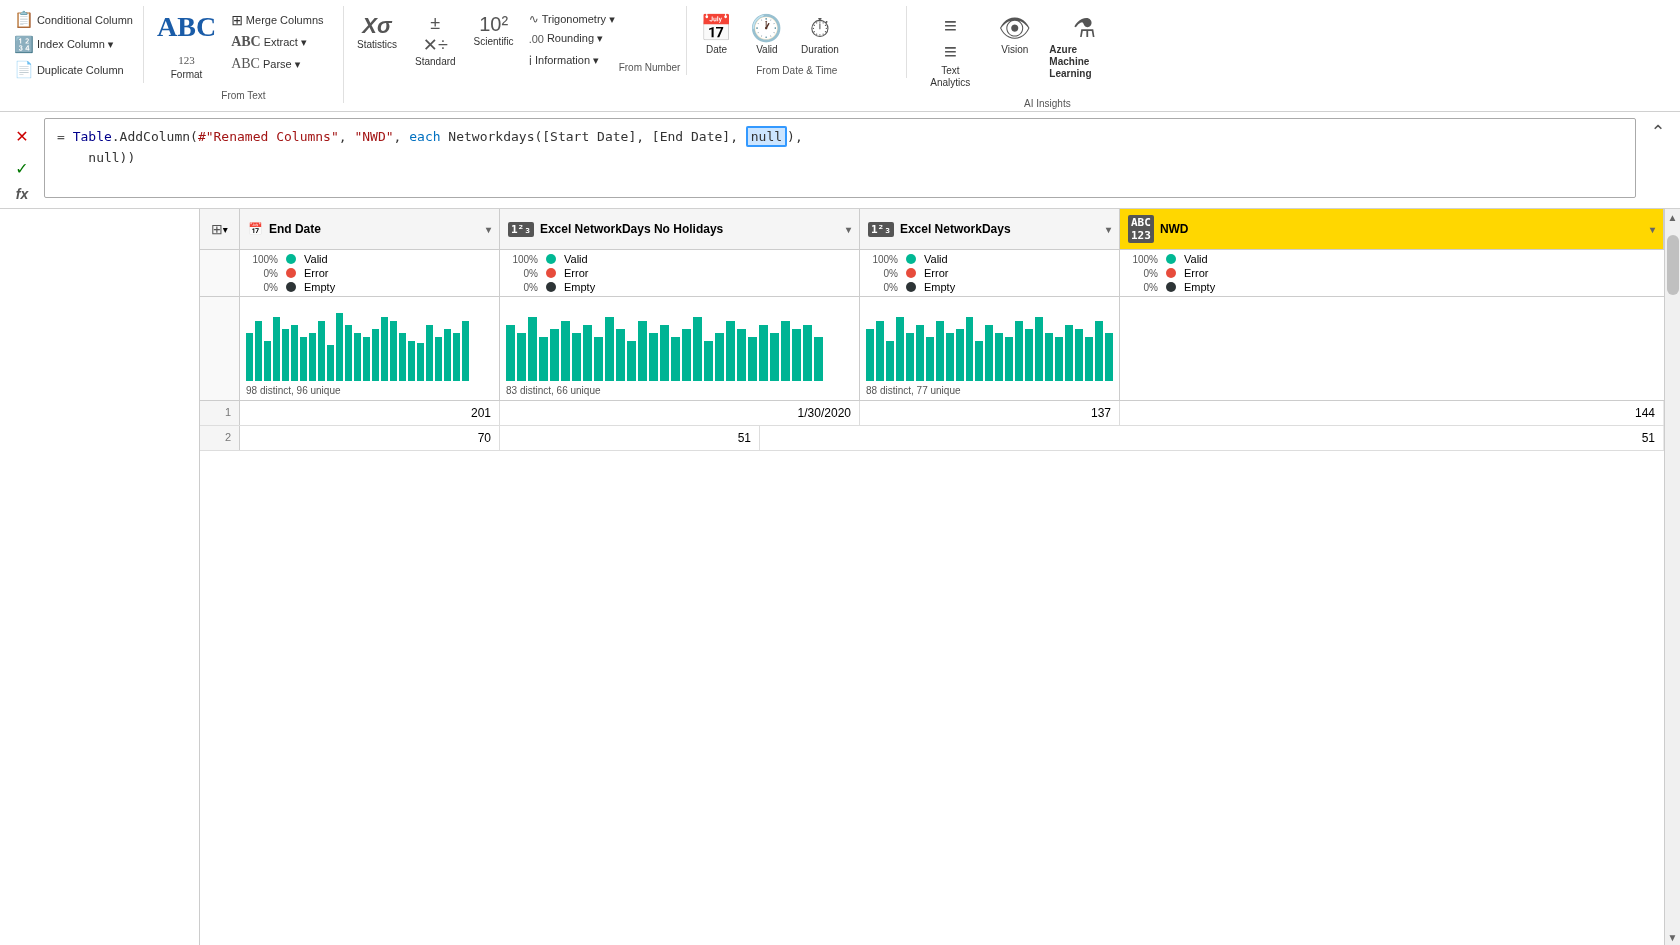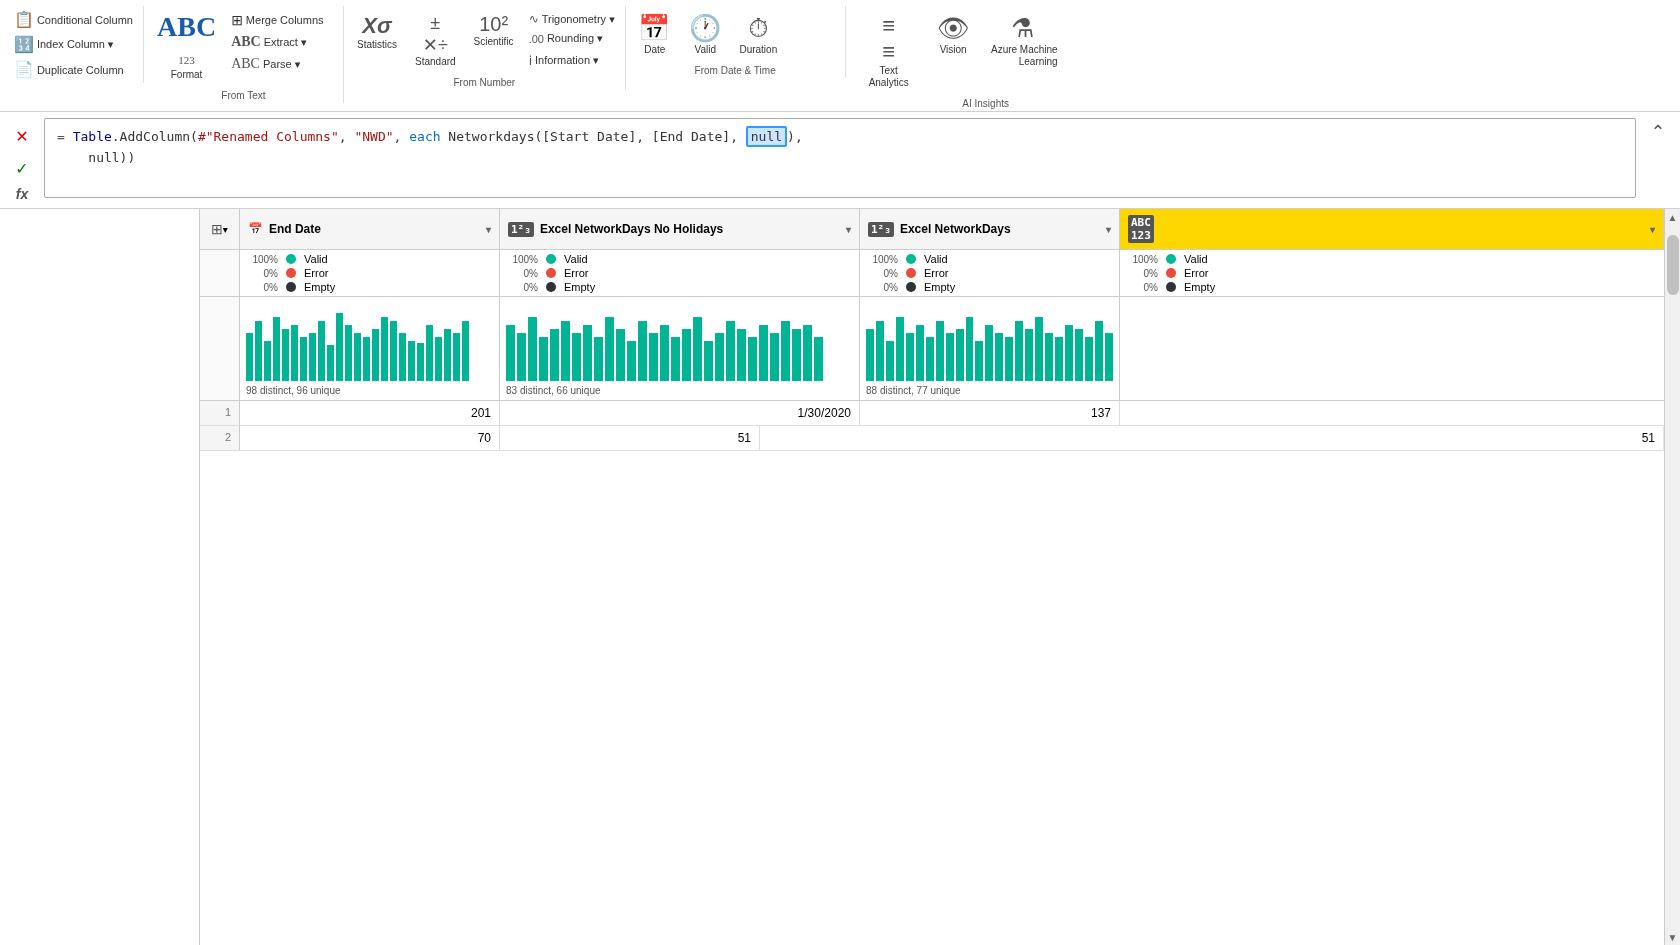--- a/index.html
+++ b/index.html
@@ -233,21 +233,21 @@
             </div>
             <div class="ribbon-btn-small">
               <span style="font-size:14px; font-family:serif; color:#555;">ABC</span>
               <span>Parse ▾</span>
             </div>
           </div>
         </div>
         <div class="ribbon-group-label">From Text</div>
       </div>
 
-      <div style="display:flex; flex-direction:column; border-right:1px solid #e0e0e0; padding: 2px 6px; min-width:260px;">
+      <div style="display:flex; flex-direction:row; border-right:1px solid #e0e0e0; padding: 2px 6px; min-width:260px;">
         <div style="display:flex; gap:4px; flex:1; align-items:flex-start;">
           <div class="ribbon-btn">
             <div style="font-size:22px; color:#555; font-style:italic; font-weight:bold;">Xσ</div>
             <div class="label">Statistics</div>
           </div>
           <div class="ribbon-btn">
             <div style="font-size:18px; color:#555;">±<br>✕÷</div>
             <div class="label">Standard</div>
           </div>
           <div class="ribbon-btn">
@@ -295,21 +295,21 @@
           <div class="ribbon-btn">
             <div style="font-size:22px; color:#555;">≡<br>≡</div>
             <div class="label" style="white-space:normal; text-align:center; max-width:60px;">Text Analytics</div>
           </div>
           <div class="ribbon-btn">
             <div style="font-size:26px; color:#555;">👁</div>
             <div class="label">Vision</div>
           </div>
           <div class="ribbon-btn">
             <div style="font-size:26px; color:#555;">⚗</div>
-            <div class="label" style="white-space:normal; text-align:right; max-width:70px;">Azure Machine Learning</div>
+            <div class="label" style="white-space:normal; text-align:left; max-width:70px;font-weight:bold;">Azure Machine Learning</div>
           </div>
         </div>
         <div class="ribbon-group-label">AI Insights</div>
       </div>
 
     </div>
   </div>
 
   <div class="formula-bar" style="align-items:flex-start; padding:6px 8px;">
     <div style="display:flex; flex-direction:column; align-items:center; gap:4px; padding-top:4px;">
@@ -350,20 +350,21 @@
         </div>
 
         <div class="col-header" style="width:260px; min-width:260px;">
           <span style="font-size:11px; background:#555; color:#fff; padding:1px 3px; border-radius:2px; font-family:monospace;">1²₃</span>
           <span style="flex:1; font-size:12px; font-weight:600;">Excel NetworkDays</span>
           <span style="font-size:10px; color:#666;">▾</span>
         </div>
 
         <div class="col-header highlighted" style="flex:1; min-width:200px;">
           <span style="font-size:11px; background:#555; color:#fff; padding:1px 3px; border-radius:2px; font-family:monospace;">ABC<br>123</span>
+          <span style="flex:1; font-size:12px; font-weight:600;">NWD</span>
           <span style="font-size:10px; color:#666;">▾</span>
         </div>
       </div>
 
       <div style="display:flex; border-bottom:1px solid #ccc;">
         <div style="width:40px; min-width:40px; border-right:1px solid #ccc; background:#f9f9f9;"></div>
 
         <div style="width:260px; min-width:260px; border-right:1px solid #ccc; padding:3px 8px;">
           <div style="display:flex; gap:8px; align-items:center; margin-bottom:2px;">
             <span style="font-size:10px; color:#555; min-width:30px; text-align:right;">100%</span>
@@ -540,20 +541,21 @@
         <div style="flex:1; padding:4px 6px;">
           <div style="height:80px;"></div>
         </div>
       </div>
 
       <div style="display:flex; border-bottom:1px solid #ddd;">
         <div class="row-num">1</div>
         <div class="data-cell num" style="width:260px; min-width:260px; border-right:1px solid #ddd;">201</div>
         <div class="data-cell" style="width:360px; min-width:360px; border-right:1px solid #ddd; text-align:right;">1/30/2020</div>
         <div class="data-cell num" style="width:260px; min-width:260px; border-right:1px solid #ddd;">137</div>
+        <div class="data-cell num" style="flex:1;">144</div>
       </div>
       <div style="display:flex; border-bottom:1px solid #ddd;">
         <div class="row-num">2</div>
         <div class="data-cell num" style="width:260px; min-width:260px; border-right:1px solid #ddd;">70</div>
         <div class="data-cell num" style="width:260px; min-width:260px; border-right:1px solid #ddd;">51</div>
         <div class="data-cell num" style="flex:1;">51</div>
       </div>
 
     </div>
 

